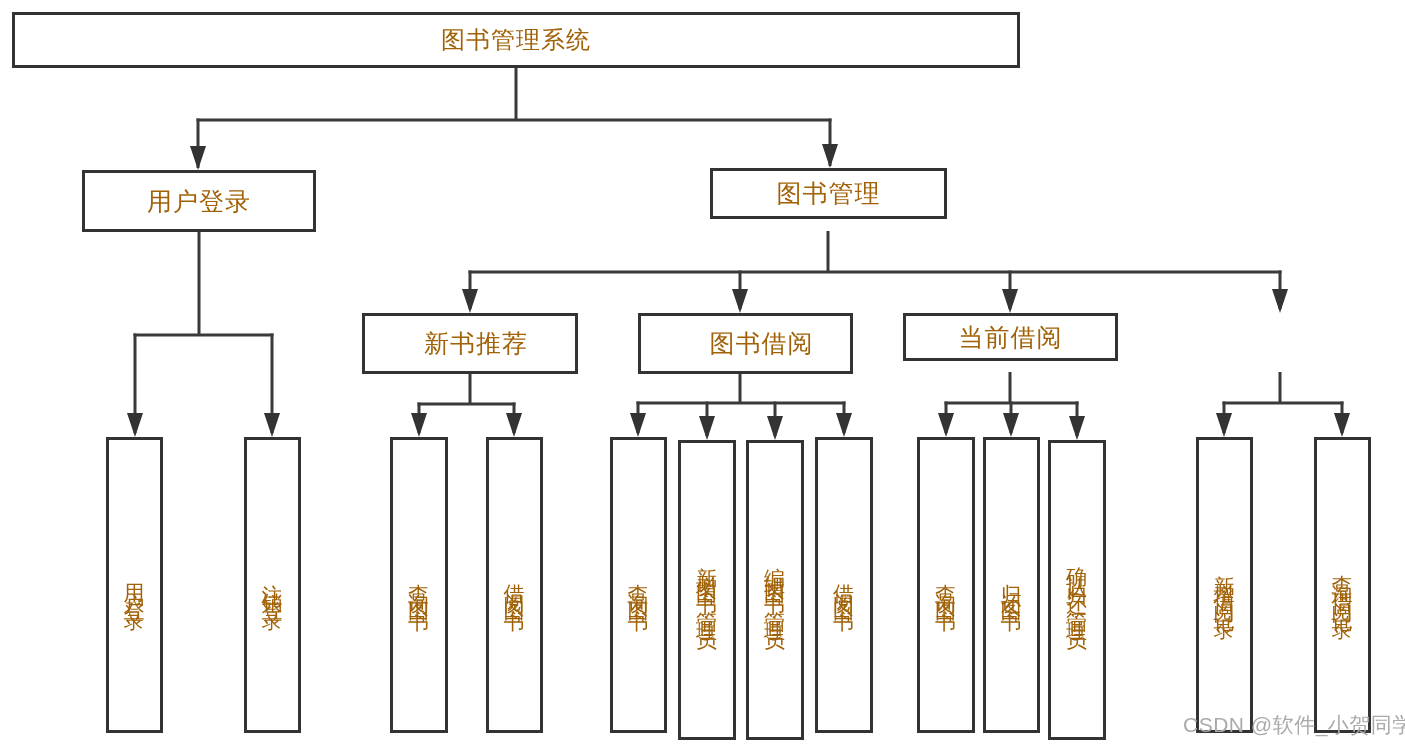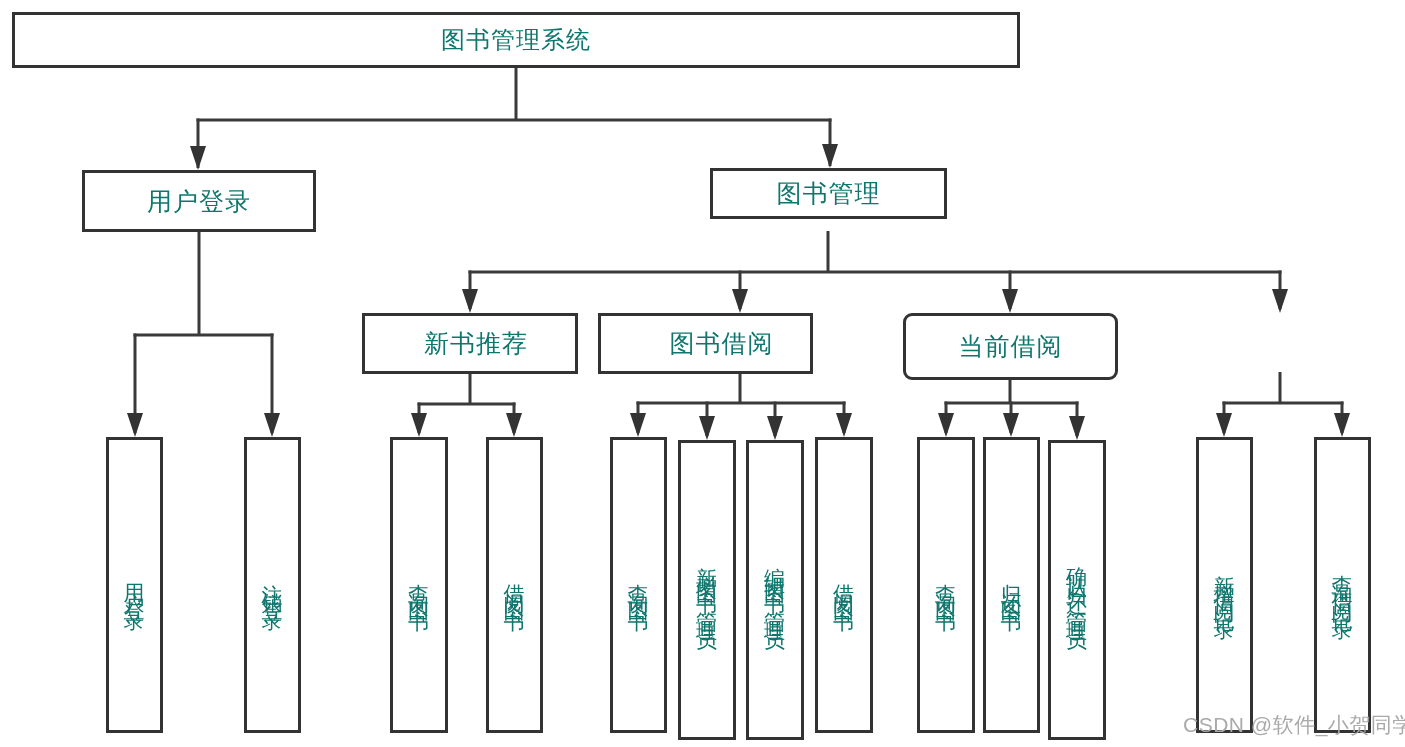--- a/index.html
+++ b/index.html
@@ -5,21 +5,21 @@
   html,body { margin:0; padding:0; background:#ffffff; }
   .canvas {
     position:relative; width:1405px; height:747px; background:#ffffff;
     font-family:"Liberation Sans", sans-serif; overflow:hidden;
   }
   .connectors { position:absolute; left:0; top:0; z-index:1; }
   .box {
     position:absolute; box-sizing:border-box;
     border:3px solid #333333; background:#ffffff;
     display:flex; align-items:center; justify-content:center;
-    color:#0f766e; z-index:2;
+    color:#a16207; z-index:2;
   }
   .hbox  { font-size:25px; letter-spacing:1px; }
   .root  { font-size:24px; }
   .vbox span {
     writing-mode:vertical-rl; text-orientation:mixed;
     font-size:21px; letter-spacing:9px; line-height:1;
   }
   .watermark {
     position:absolute; left:1183px; top:711px; z-index:5;
     font-size:21px; color:#aaaaaa; white-space:nowrap; letter-spacing:0.5px;
@@ -84,24 +84,24 @@
   <div class="box hbox" style="left:82px; top:170px; width:234px; height:62px;">
     <span>用户登录</span>
   </div>
   <div class="box hbox" style="left:710px; top:168px; width:237px; height:51px;">
     <span>图书管理</span>
   </div>
 
   <div class="box hbox" style="left:362px; top:313px; width:216px; height:61px;padding-left:12px;">
     <span>新书推荐</span>
   </div>
-  <div class="box hbox" style="left:598px; top:313px; width:215px; height:61px;padding-left:32px;">
+  <div class="box hbox" style="left:638px; top:313px; width:215px; height:61px;padding-left:32px;">
     <span>图书借阅</span>
   </div>
-  <div class="box hbox" style="left:903px; top:313px; width:215px; height:67px;border-radius:9px;">
+  <div class="box hbox" style="left:903px; top:313px; width:215px; height:48px;">
     <span>当前借阅</span>
   </div>
 
   <div class="box vbox" style="left:106px; top:437px; width:57px; height:296px;">
     <span>用户登录</span>
   </div>
   <div class="box vbox" style="left:244px; top:437px; width:57px; height:296px;">
     <span>注销登录</span>
   </div>
 

